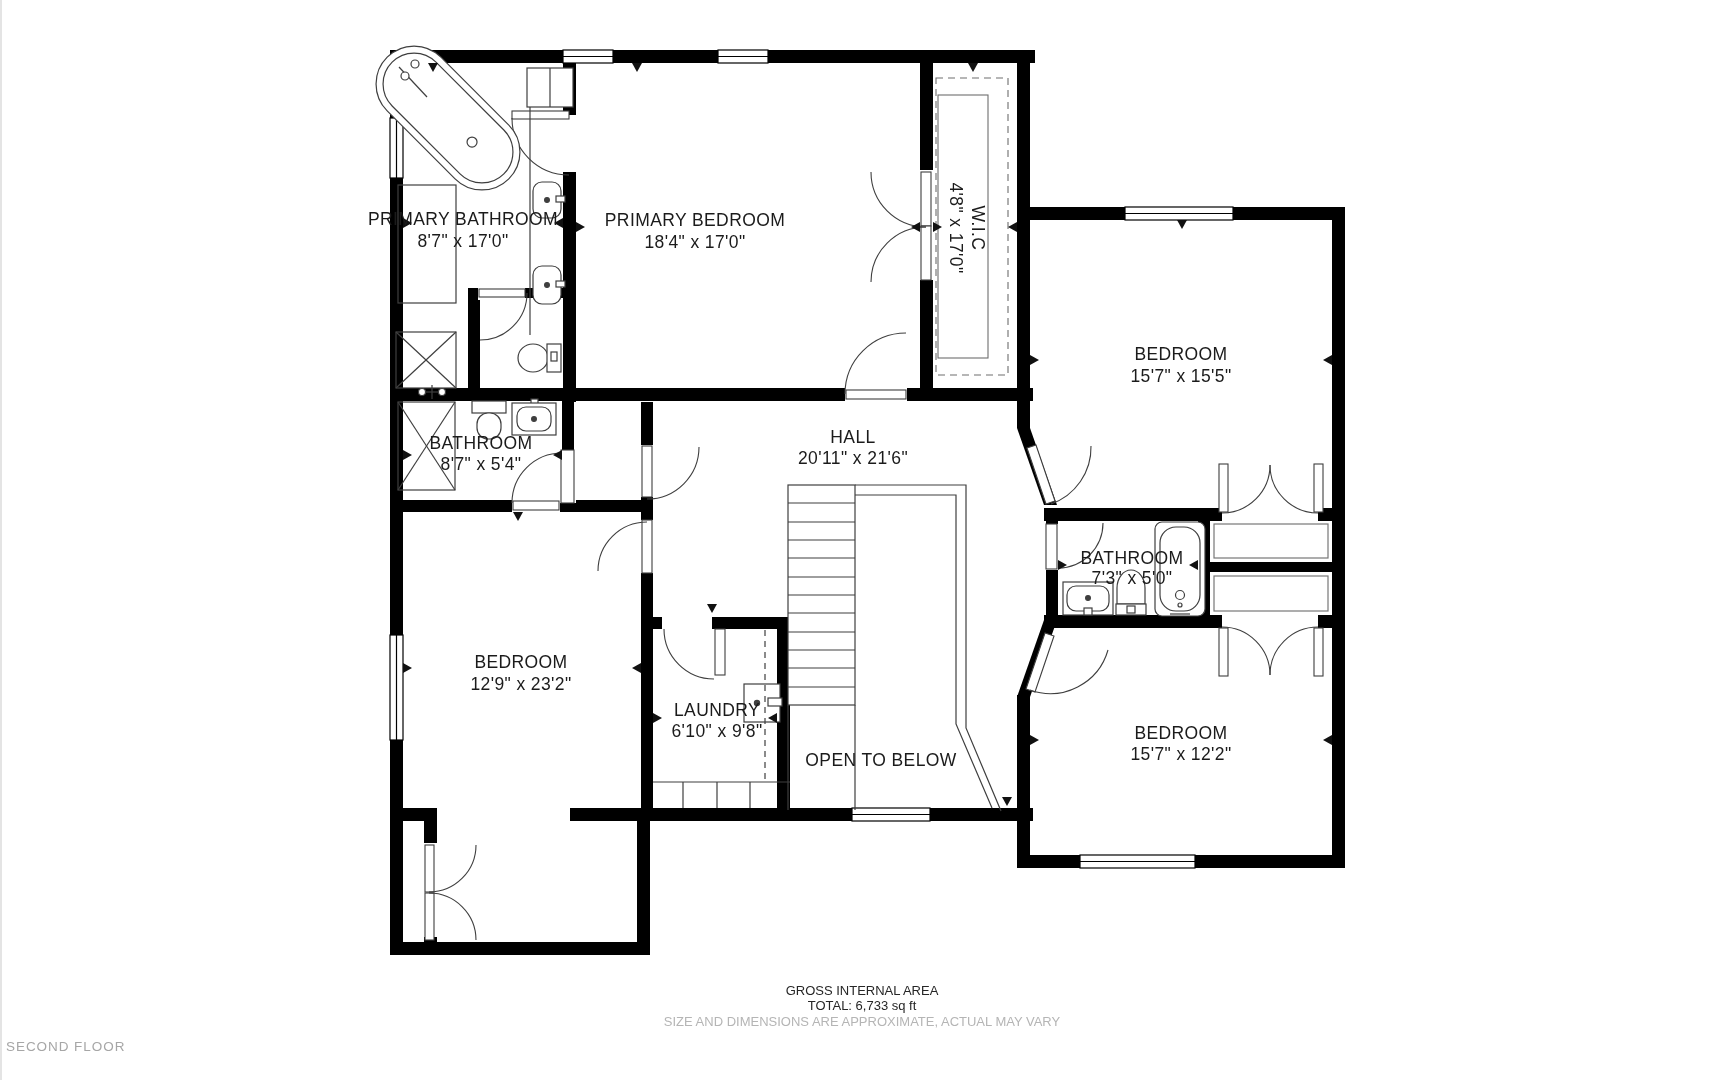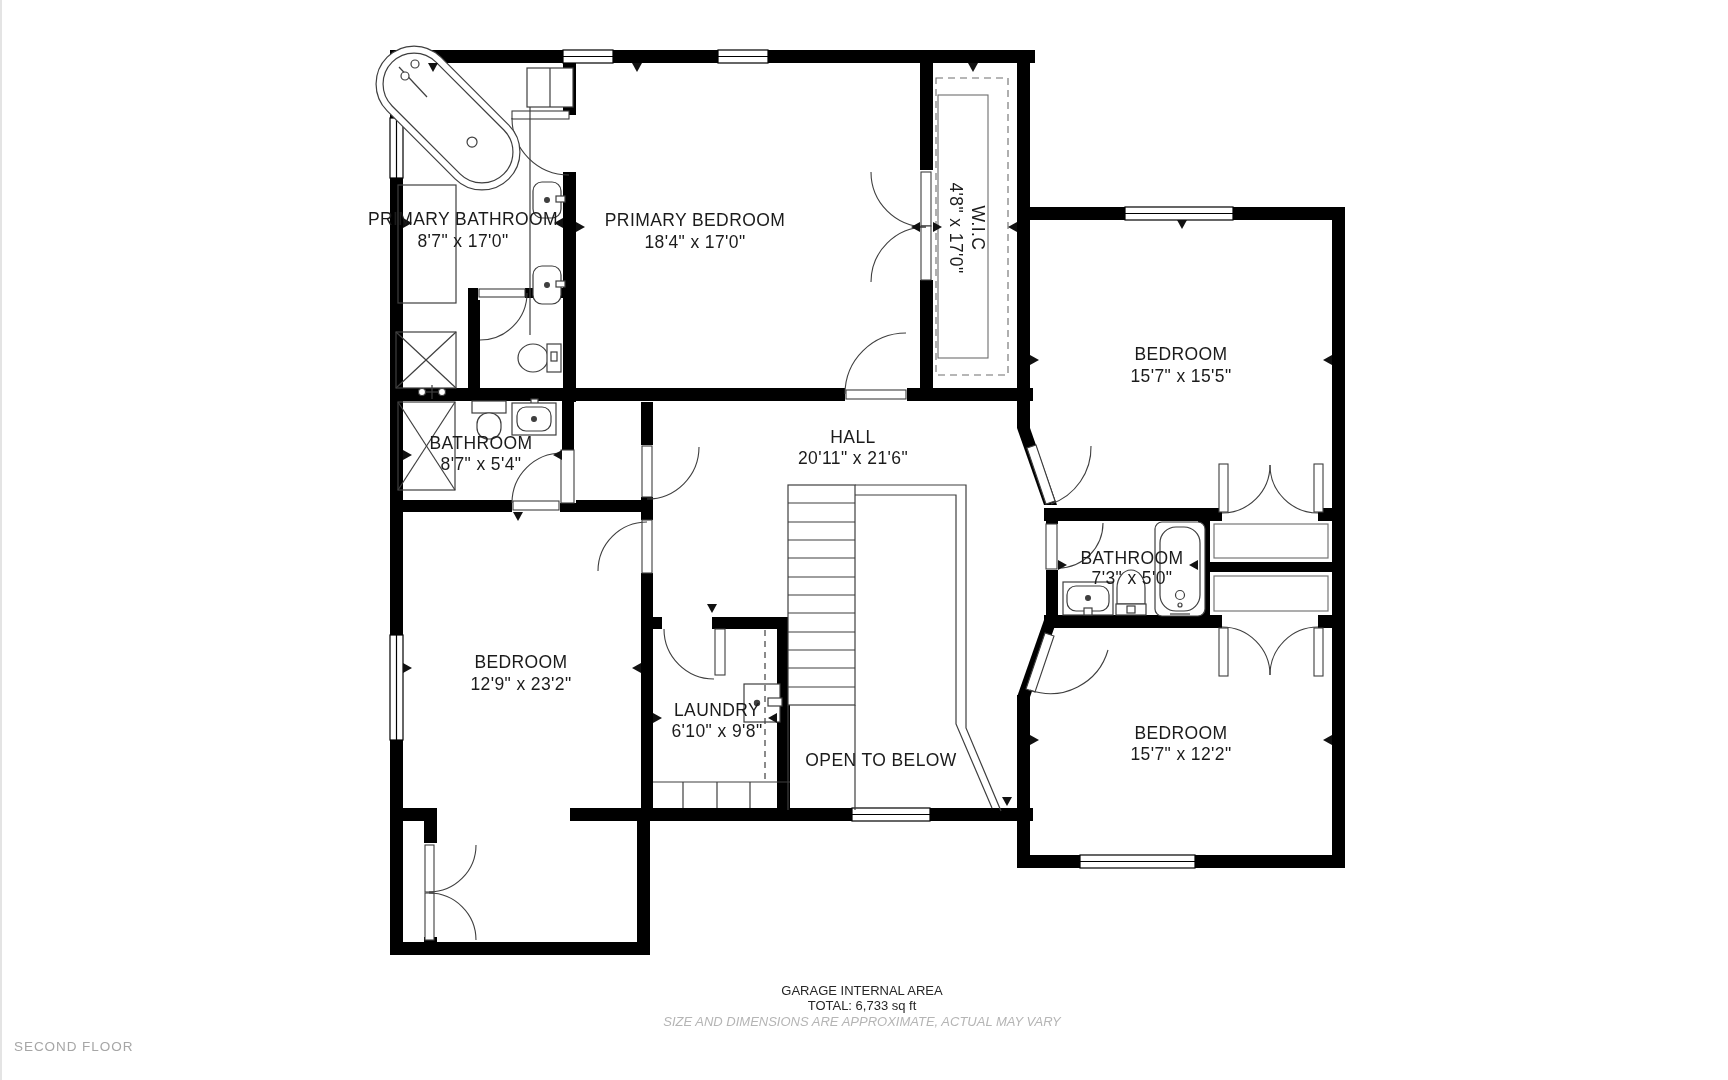--- a/index.html
+++ b/index.html
@@ -4,22 +4,22 @@
 <style>
   html,body{margin:0;padding:0;background:#ffffff;}
   body{position:relative;width:1728px;height:1080px;overflow:hidden;
        font-family:"Liberation Sans",sans-serif;}
   .edge-line{position:absolute;left:0;top:0;width:2px;height:1080px;background:#e4e4e4;}
   svg{position:absolute;left:0;top:0;}
   .rname,.rdims{font-family:"Liberation Sans",sans-serif;font-size:17.5px;
        letter-spacing:.4px;fill:#1b1b1b;text-anchor:middle;}
   .footer{position:absolute;left:542px;top:983px;width:640px;text-align:center;
        font-size:13px;line-height:15.4px;color:#262626;}
-  .footer .muted{color:#b5b5b5;font-style:italic;}
-  .floor-tag{position:absolute;left:14px;top:1039px;font-size:13.5px;color:#a6a6a6;
+  .footer .muted{color:#b5b5b5;}
+  .floor-tag{position:absolute;left:6px;top:1039px;font-size:13.5px;color:#a6a6a6;
        letter-spacing:.07em;}
 </style>
 </head>
 <body>
 
 <div class="edge-line"></div>
 
 <svg width="1728" height="1080" viewBox="0 0 1728 1080">
 
   <g fill="#000000">
@@ -368,18 +368,18 @@
 
     <text class="rname" x="1132" y="564">BATHROOM</text>
     <text class="rdims" x="1132" y="584">7'3" x 5'0"</text>
 
     <text class="rname" x="1181" y="739">BEDROOM</text>
     <text class="rdims" x="1181" y="760">15'7" x 12'2"</text>
   </g>
 </svg>
 
 <div class="footer">
-  <div>GARAGE INTERNAL AREA</div>
+  <div>GROSS INTERNAL AREA</div>
   <div>TOTAL: 6,733 sq ft</div>
   <div class="muted">SIZE AND DIMENSIONS ARE APPROXIMATE, ACTUAL MAY VARY</div>
 </div>
 
 <div class="floor-tag">SECOND FLOOR</div>
 
 </body></html>

